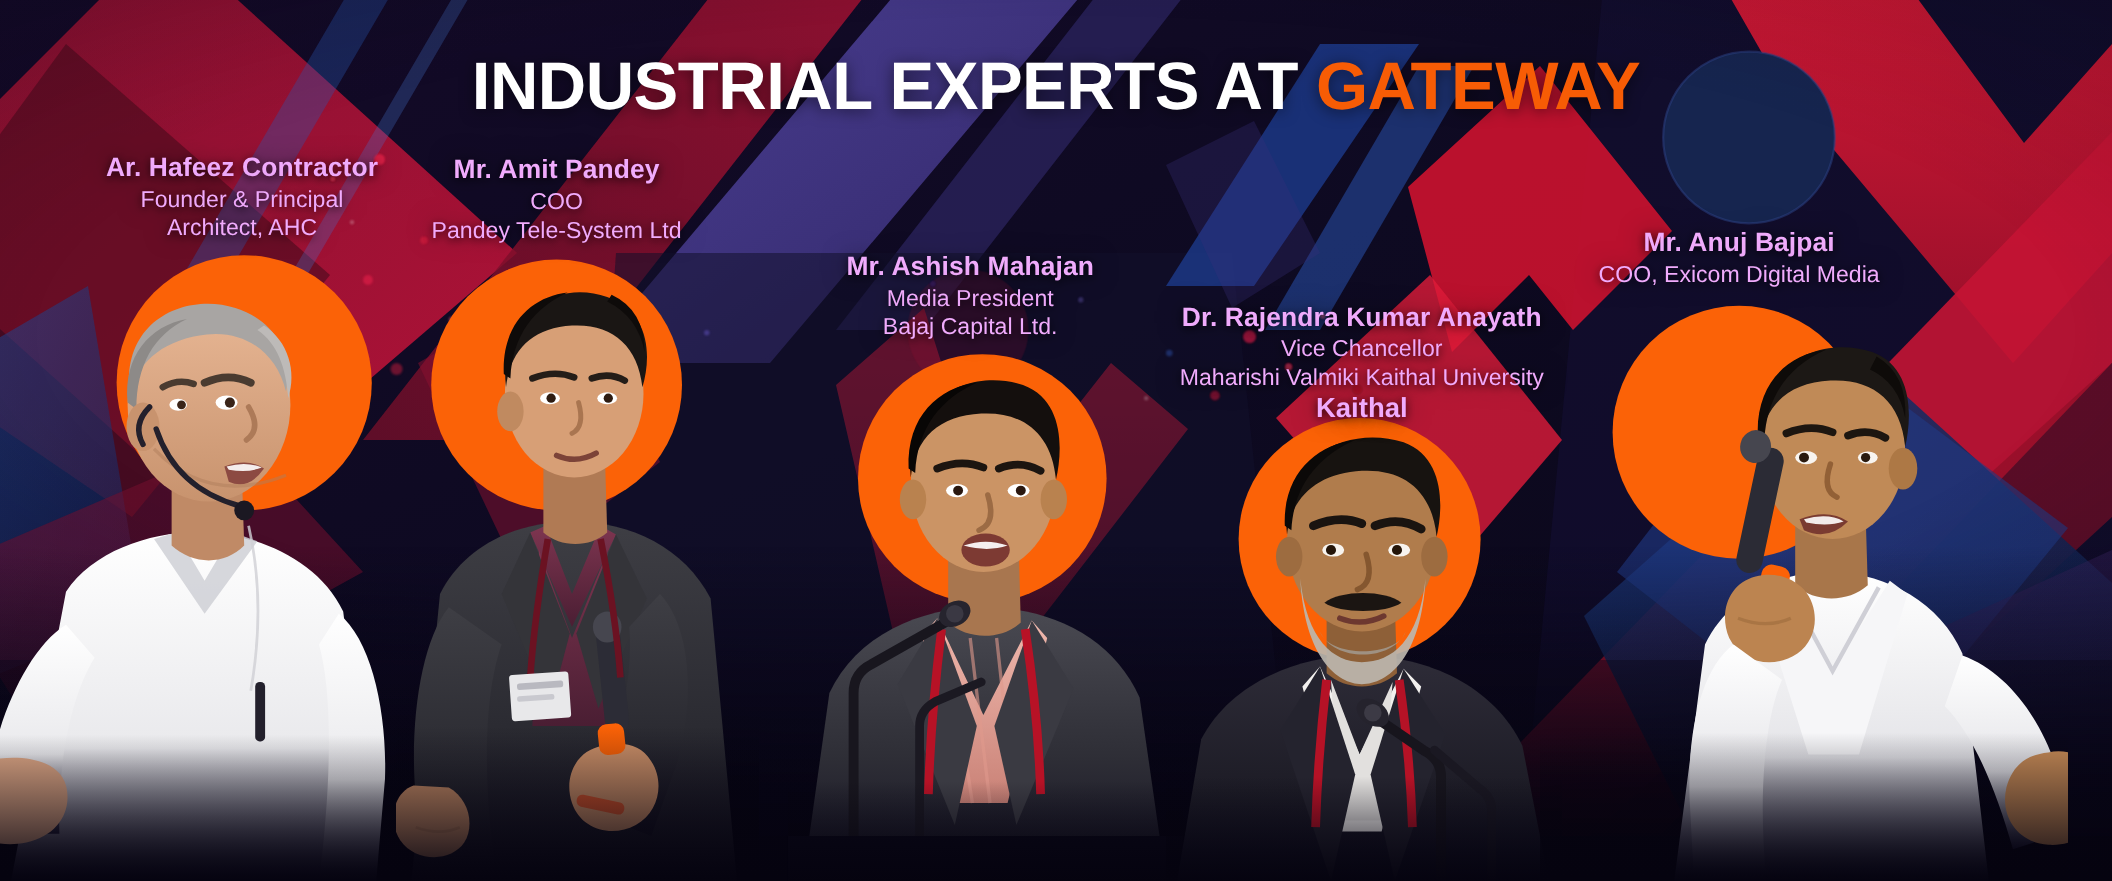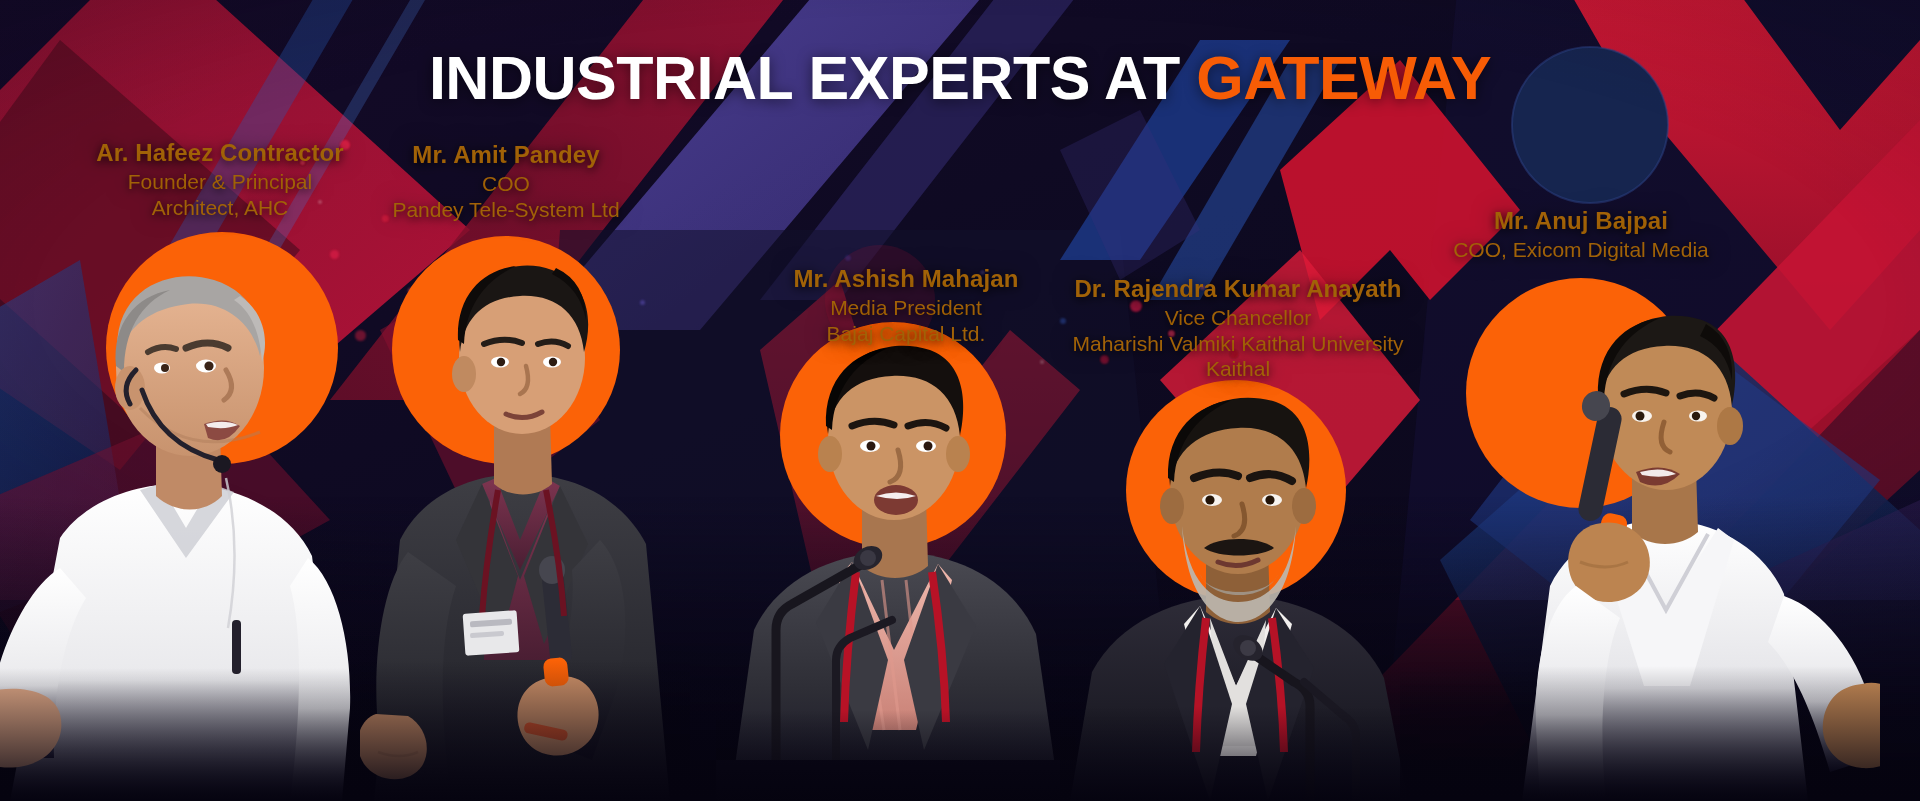--- a/index.html
+++ b/index.html
@@ -69,21 +69,21 @@
     position:absolute;
     z-index:2;
     overflow:hidden;
   }
   .portrait svg{ display:block; }
 
   .caption{
     position:absolute;
     z-index:30;
     text-align:center;
-    color:#a16207;
+    color:#f0abfc;
     text-shadow:0 2px 8px rgba(0,0,0,.75), 0 0 22px rgba(0,0,0,.5);
     line-height:1.22;
     white-space:nowrap;
   }
   .caption .nm{
     display:block;
     font-weight:bold;
     font-size:24px;
     letter-spacing:.1px;
     margin-bottom:2px;
@@ -93,22 +93,22 @@
     font-size:21px;
     font-weight:normal;
   }
   .caption .org{
     display:block;
     font-size:21px;
     font-weight:normal;
   }
   .caption .loc{
     display:block;
-    font-size:21px;
-    font-weight:normal;
+    font-size:25px;
+    font-weight:bold;
   }
 </style>
 </head>
 <body>
 
 <div id="stage">
 
   <div class="bg">
     <svg viewBox="0 0 1920 801" preserveAspectRatio="none">
       <defs>
@@ -470,21 +470,21 @@
           <ellipse cx="152" cy="228" rx="15" ry="11" fill="#26242e" transform="rotate(-28 152 228)"></ellipse>
           <circle cx="152" cy="228" r="8" fill="#3a3843"></circle>
 
           <path d="M120 471 L120 330 q0 -14 14 -22 L176 290" stroke="#1b1922" stroke-width="8" fill="none" stroke-linecap="round"></path>
 
           <rect x="0" y="430" width="360" height="41" fill="#0a0817"></rect>
           <rect x="0" y="380" width="360" height="91" fill="url(#p3fade)"></rect>
         </g>
       </svg>
     </div>
-    <div class="caption" style="left:716px;top:228px;width:380px;margin-top:36px;">
+    <div class="caption" style="left:692px;top:228px;width:380px;">
       <span class="nm">Mr. Ashish Mahajan</span>
       <span class="rl">Media President</span>
       <span class="org">Bajaj Capital Ltd.</span>
     </div>
   </div>
 
   <div class="speaker" style="left:0px;top:0px;">
     <div class="halo" style="left:1126px;top:380px;width:220px;height:220px;"></div>
     <div class="portrait" style="left:1060px;top:386px;width:360px;height:415px;">
       <svg viewBox="0 0 360 415" width="360" height="415">

